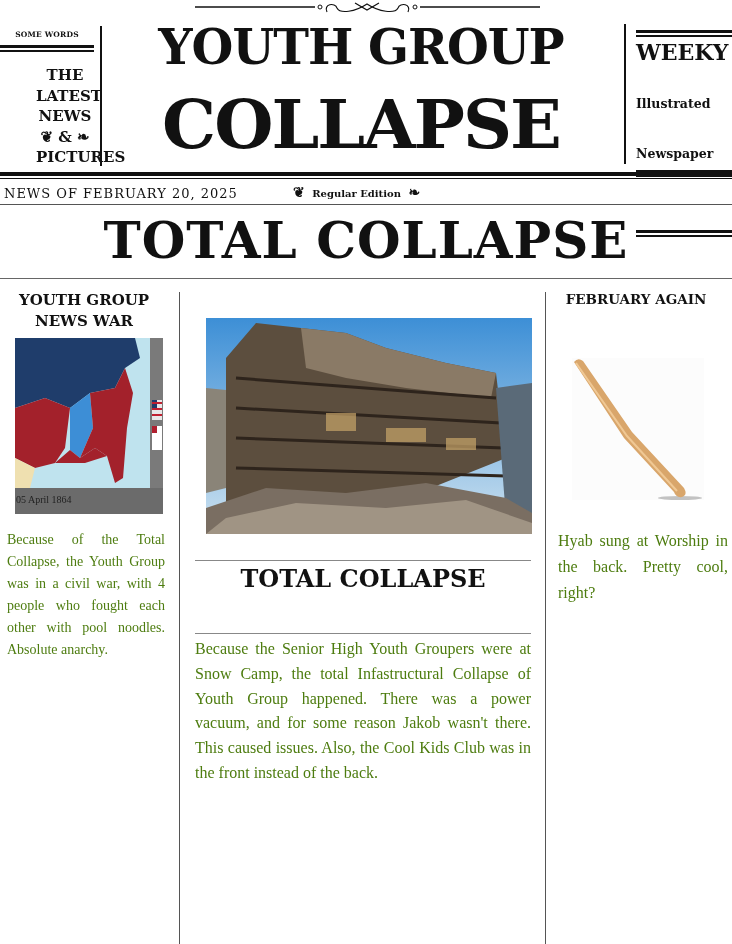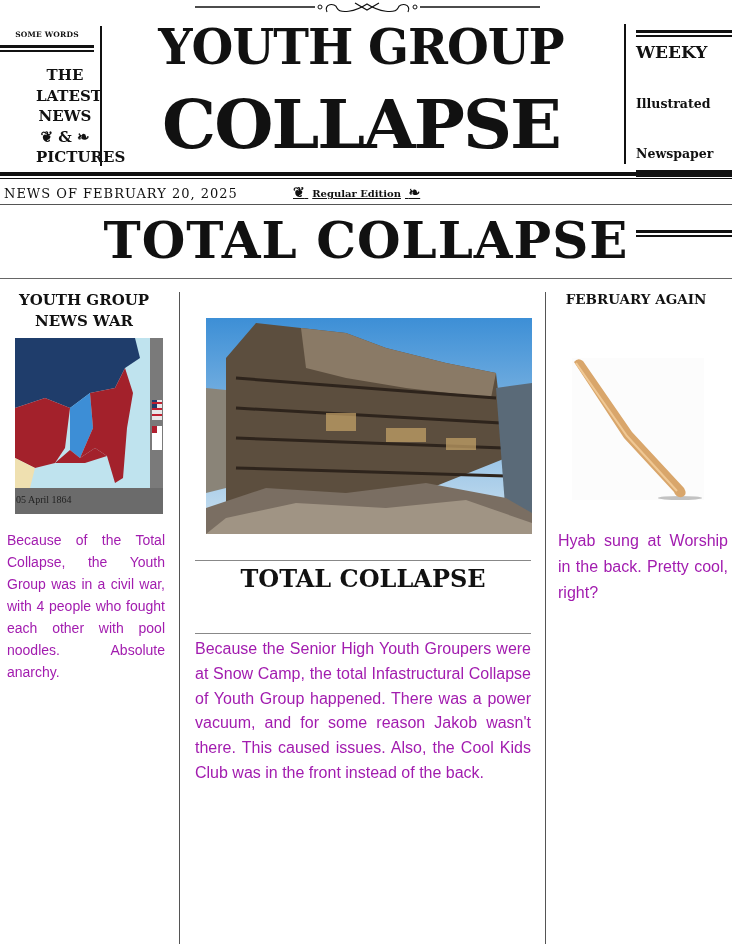--- a/index.html
+++ b/index.html
@@ -8,27 +8,27 @@
   .abs { position:absolute; }
   .slab { font-family:"DejaVu Serif", serif; font-weight:bold; color:#111; }
   .rule { position:absolute; background:#111; }
   .ornament-top { left:195px; top:0; width:345px; height:16px; }
   .left-box { left:0; top:28px; width:94px; text-align:center; }
   .some-words { font-size:7.5px; font-weight:bold; letter-spacing:.2px; margin-top:2px; }
   .latest { font-size:15px; line-height:20.5px; font-weight:bold; margin-top:13px;margin-left:36px; }
   .title1 { left:100px; top:18px; width:522px; text-align:center; font-size:48px; font-weight:900; letter-spacing:-1px; line-height:58px; }
   .title2 { left:100px; top:82px; width:522px; text-align:center; font-size:68px; font-weight:900; letter-spacing:-2px; line-height:84px; }
   .right-box { left:636px; top:30px; width:96px; }
-  .weeky { font-size:17px; font-weight:900; line-height:18px; margin-top:6px; }
+  .weeky { font-size:22px; font-weight:900; line-height:18px; margin-top:6px; }
   .illustrated { font-size:12.5px; font-weight:bold; line-height:15px;margin-top:35px; }
   .dateline { left:4px; top:186px; font-size:13px; font-weight:400; letter-spacing:1px; }
-  .edition { left:293px; top:184px; font-size:10px; font-weight:bold;text-decoration:underline; }
+  .edition { left:293px; top:184px; font-size:10px; font-weight:bold; }
   .headline { left:0; top:206px; width:732px; text-align:center; font-size:50px; font-weight:900; letter-spacing:1px; line-height:70px; }
   .col-head { text-align:center; font-weight:900; }
-  .body-text { font-family:Liberation Sans, sans-serif; text-align:justify; color:#a21caf; }
+  .body-text { font-family:Liberation Serif, serif; text-align:justify; color:#4d7c0f; }
   .civil-map { left:15px; top:338px; width:148px; height:176px; background:#f0abfc; overflow:hidden; }
   .collapse-img { left:206px; top:318px; width:326px; height:216px; overflow:hidden; }
   .bat-img { left:572px; top:358px; width:132px; height:142px; background:#fcfcfc; }
 </style>
 </head>
 <body>
 
 <svg class="abs ornament-top" viewBox="0 0 345 16">
   <line x1="0" y1="7" x2="120" y2="7" stroke="#111" stroke-width="1.5"></line>
   <line x1="225" y1="7" x2="345" y2="7" stroke="#111" stroke-width="1.5"></line>

